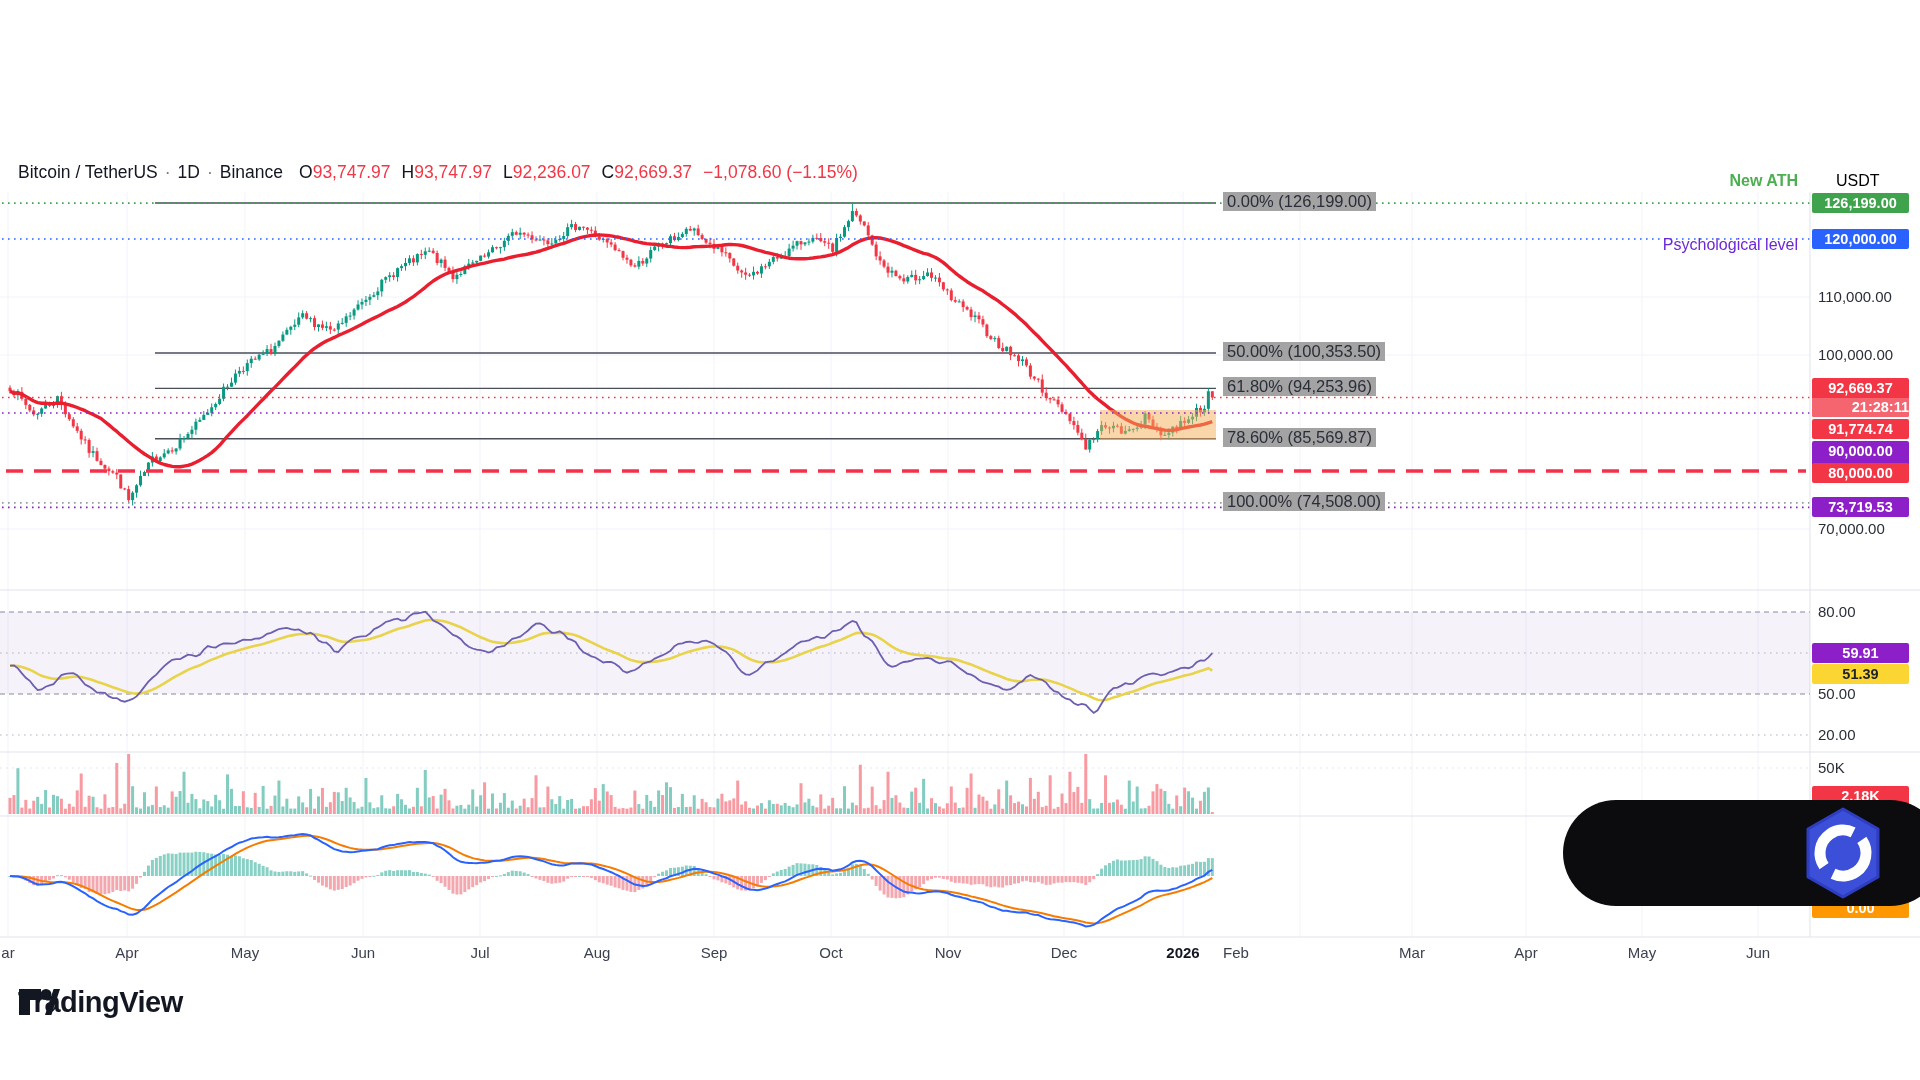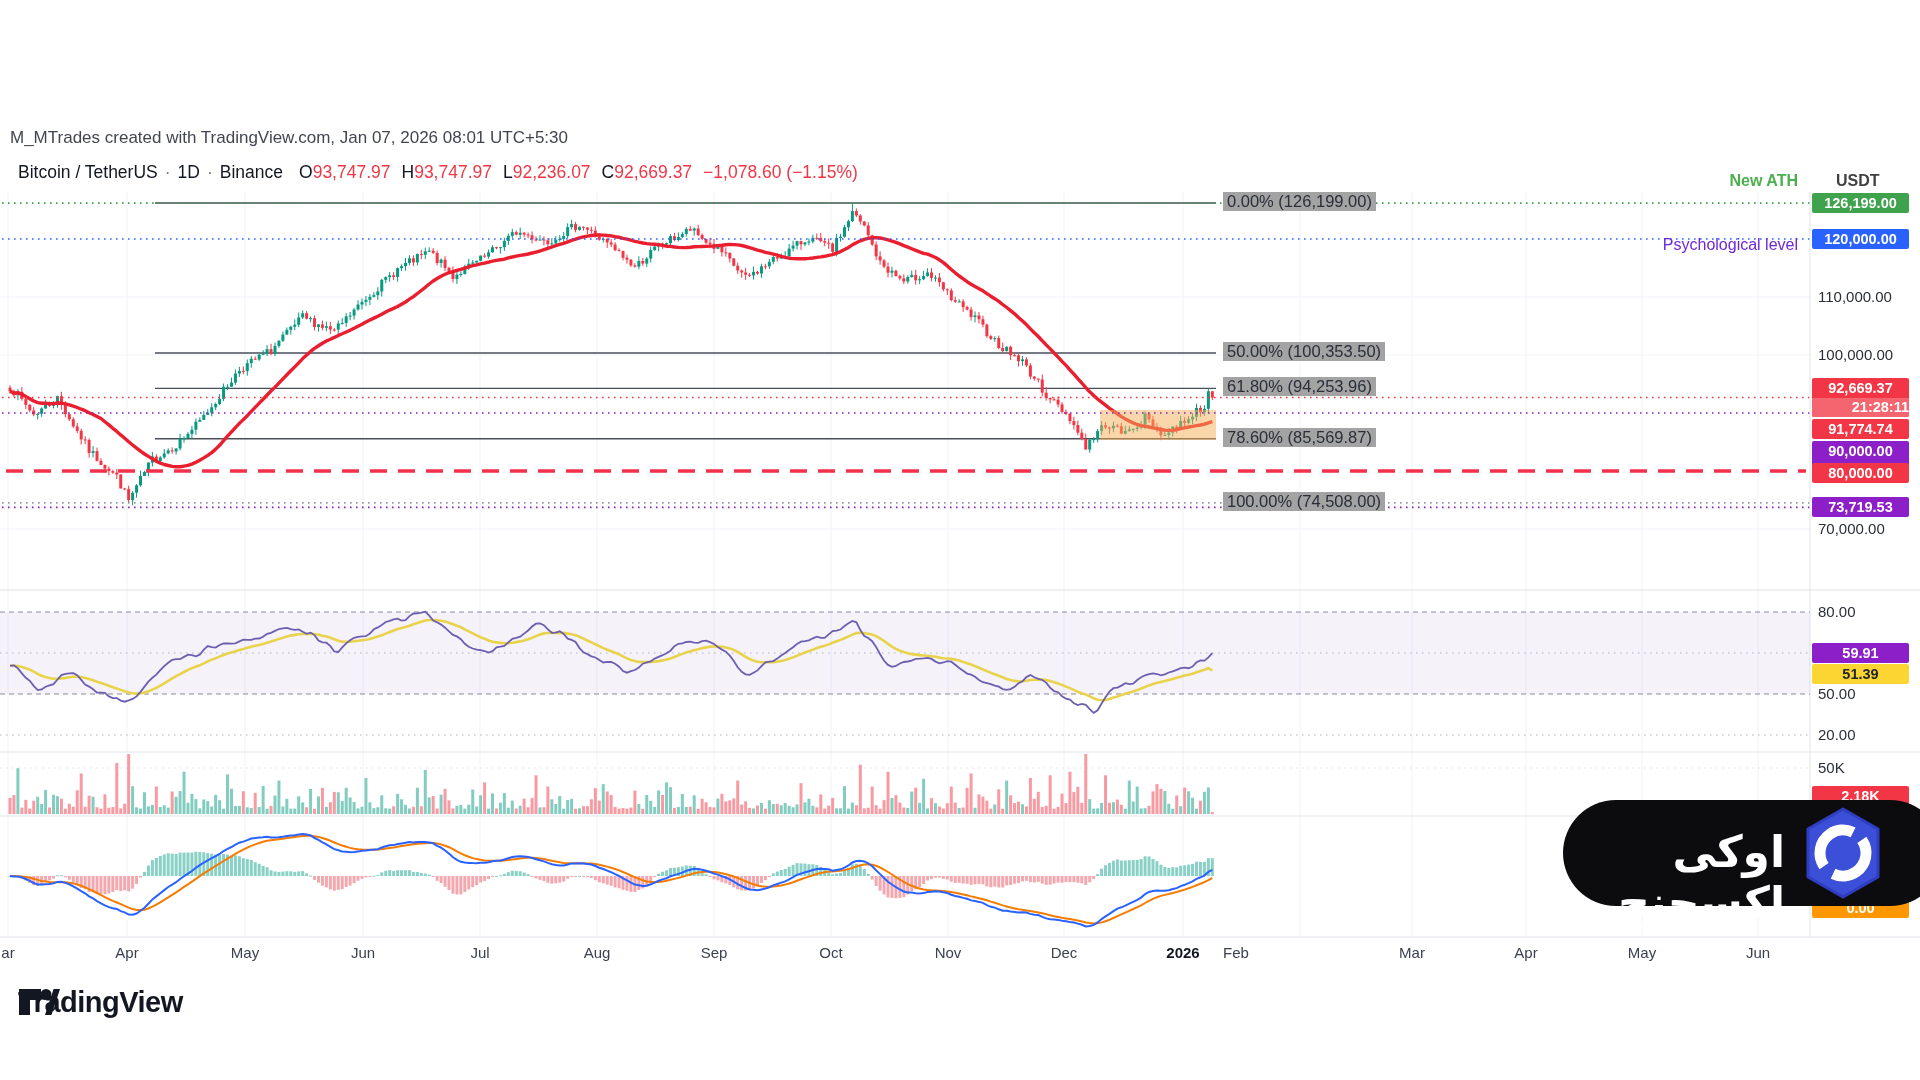--- a/index.html
+++ b/index.html
@@ -10,36 +10,35 @@
   #symbol-header{left:18px;top:162px;font-size:17.5px;white-space:nowrap;}
   #symbol-header span{display:inline-block;}
   .plabel{position:absolute;font-size:15px;color:#2a2e39;left:1818px;white-space:nowrap;}
   .badge{position:absolute;left:1812px;width:97px;text-align:center;font-size:14.5px;
          font-weight:bold;color:#fff;border-radius:2px;line-height:20px;height:20px;}
   .badge .sub{display:block;line-height:19px;height:19px;border-radius:0 0 2px 2px;text-align:right;}
   .fib-label{position:absolute;left:1223px;font-size:16.5px;color:#2a2e39;background:#a3a3a3;
              padding:0 4px;white-space:nowrap;}
   .month{position:absolute;top:944px;font-size:15px;color:#3c4150;transform:translateX(-50%);}
   .month.strong{font-weight:bold;color:#131722;}
-  #usdt-label{left:1836px;top:172px;font-size:16px;color:#404040;font-weight:bold;text-align:right;}
+  #usdt-label{left:1836px;top:172px;font-size:16px;color:#000000;font-weight:normal;text-align:right;}
   #new-ath{right:122px;top:172px;font-size:16px;color:#4caf50;font-weight:bold;}
   #psych{right:122px;top:212px;font-size:16px;color:#6d28d9;font-weight:normal;margin-top:24px;}
   #exchange-box{position:absolute;left:1563px;top:800px;width:380px;height:106px;background:#0c0c0e;
                 border-radius:53px;z-index:8;}
   #exchange-label{position:absolute;right:158px;top:26px;font-size:44px;font-weight:bold;color:#fff;
                   font-family:"DejaVu Sans",sans-serif;direction:rtl;}
   #tv-logo{position:absolute;left:18px;top:986px;display:flex;align-items:center;gap:10px;}
   #tv-logo .txt{font-size:29px;font-weight:800;color:#131722;letter-spacing:-0.5px;}
   svg{position:absolute;left:0;top:0;}
 </style>
 </head>
 <body>
 
 <div id="stage">
-  <div id="attribution" class="abs">M_MTrades created with TradingView.com, Jan 07, 2026 08:01 UTC+5:30</div>
   <div id="symbol-header" class="abs"><span style="color: rgb(19, 23, 34); margin-right: 7px;">Bitcoin / TetherUS</span><span style="color: rgb(120, 123, 134); margin-right: 7px;">·</span><span style="color: rgb(19, 23, 34); margin-right: 7px;">1D</span><span style="color: rgb(120, 123, 134); margin-right: 7px;">·</span><span style="color: rgb(19, 23, 34); margin-right: 16px;">Binance</span><span style="color: rgb(19, 23, 34); margin-right: 0px;">O</span><span style="color: rgb(242, 54, 69); margin-right: 11px;">93,747.97</span><span style="color: rgb(19, 23, 34); margin-right: 0px;">H</span><span style="color: rgb(242, 54, 69); margin-right: 11px;">93,747.97</span><span style="color: rgb(19, 23, 34); margin-right: 0px;">L</span><span style="color: rgb(242, 54, 69); margin-right: 11px;">92,236.07</span><span style="color: rgb(19, 23, 34); margin-right: 0px;">C</span><span style="color: rgb(242, 54, 69); margin-right: 11px;">92,669.37</span><span style="color: rgb(242, 54, 69); margin-right: 0px;">−1,078.60 (−1.15%)</span></div>
 
   <svg id="plot" width="1920" height="1080">
       <line x1="8" y1="192" x2="8" y2="937" stroke="#f0f3fa"></line>
       <line x1="127" y1="192" x2="127" y2="937" stroke="#f0f3fa"></line>
       <line x1="245" y1="192" x2="245" y2="937" stroke="#f0f3fa"></line>
       <line x1="363" y1="192" x2="363" y2="937" stroke="#f0f3fa"></line>
       <line x1="480" y1="192" x2="480" y2="937" stroke="#f0f3fa"></line>
       <line x1="597" y1="192" x2="597" y2="937" stroke="#f0f3fa"></line>
       <line x1="714" y1="192" x2="714" y2="937" stroke="#f0f3fa"></line>
@@ -1350,21 +1349,20 @@
       <div class="month" style="left: 1064px;">Dec</div>
       <div class="month strong" style="left: 1183px;">2026</div>
       <div class="month" style="left: 1236px;">Feb</div>
       <div class="month" style="left: 1412px;">Mar</div>
       <div class="month" style="left: 1526px;">Apr</div>
       <div class="month" style="left: 1642px;">May</div>
       <div class="month" style="left: 1758px;">Jun</div>
     </div>
 
   <div id="exchange-box">
-    <div id="exchange-label">اوکی اکسچنج</div>
     <svg width="96" height="96" style="left:232px;top:5px;">
       <path d="M48 4 L83 24 V72 L48 92 L13 72 V24 Z" fill="#3b4fd8" stroke="#2f3dc0" stroke-width="3" stroke-linejoin="round"></path>
       <circle cx="48" cy="48" r="23" fill="none" stroke="#ffffff" stroke-width="11" stroke-dasharray="60 12" transform="rotate(-35 48 48)"></circle>
     </svg>
   </div>
 
   <div id="tv-logo">
     <svg width="42" height="32">
       <path d="M1 3 h22 v11 h-11 v15 h-11 z" fill="#131722"></path>
       <circle cx="28" cy="8.5" r="5.5" fill="#131722"></circle>

